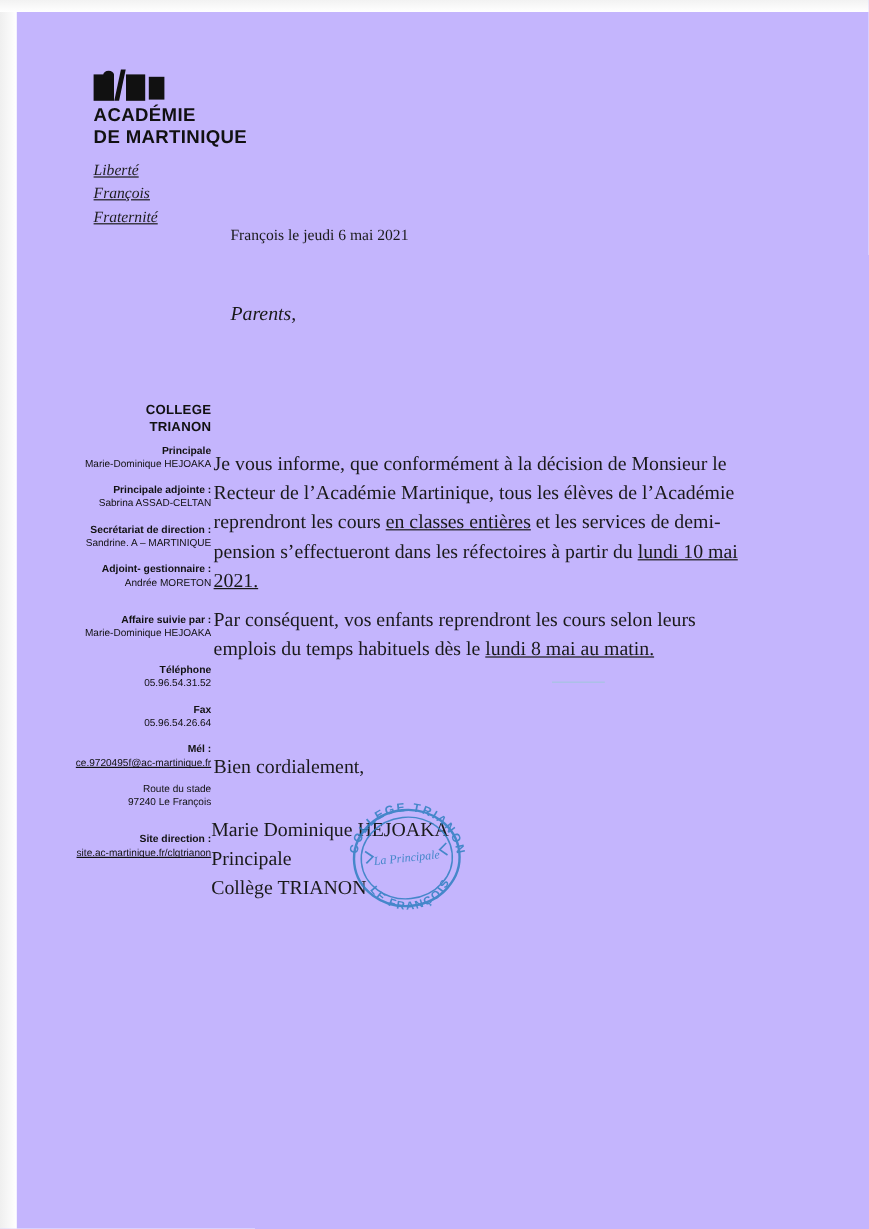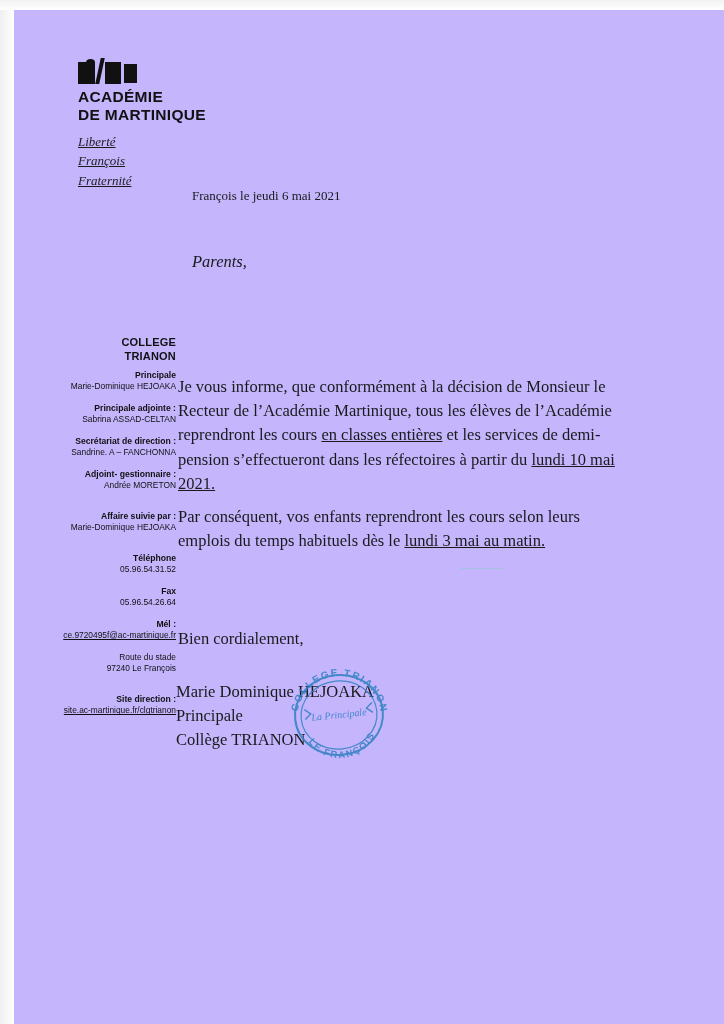--- a/index.html
+++ b/index.html
@@ -208,21 +208,21 @@
       <div class="sb-value">Marie-Dominique HEJOAKA</div>
     </div>
 
     <div class="sb-block">
       <div class="sb-label">Principale adjointe :</div>
       <div class="sb-value">Sabrina ASSAD-CELTAN</div>
     </div>
 
     <div class="sb-block">
       <div class="sb-label">Secrétariat de direction :</div>
-      <div class="sb-value">Sandrine. A – FANCHONNA</div>
+      <div class="sb-value">Sandrine. A – MARTINIQUE</div>
     </div>
 
     <div class="sb-block sb-gap-lg">
       <div class="sb-label">Adjoint- gestionnaire :</div>
       <div class="sb-value">Andrée MORETON</div>
     </div>
 
     <div class="sb-block sb-gap-lg">
       <div class="sb-label">Affaire suivie par :</div>
       <div class="sb-value">Marie-Dominique HEJOAKA</div>
@@ -255,21 +255,21 @@
   </div>
 
   <div class="date-line">François le jeudi 6 mai 2021</div>
   <div class="salutation">Parents,</div>
 
   <p class="para p1">
     <span>Je vous informe, que conformément à la décision de Monsieur le Recteur de l’Académie Martinique, tous les élèves de l’Académie reprendront les cours </span><span class="u">en classes entières</span><span> et les services de demi-pension s’effectueront dans les réfectoires à partir du </span><span class="u">lundi 10 mai 2021.</span>
   </p>
 
   <p class="para p2">
-    <span>Par conséquent, vos enfants reprendront les cours selon leurs emplois du temps habituels dès le </span><span class="u">lundi 3 mai au matin.</span>
+    <span>Par conséquent, vos enfants reprendront les cours selon leurs emplois du temps habituels dès le </span><span class="u">lundi 8 mai au matin.</span>
   </p>
 
   <div class="pen-mark"></div>
 
   <p class="para p3">Bien cordialement,</p>
 
   <div class="signature">
     <div>Marie Dominique HEJOAKA</div>
     <div>Principale</div>
     <div>Collège TRIANON</div>

